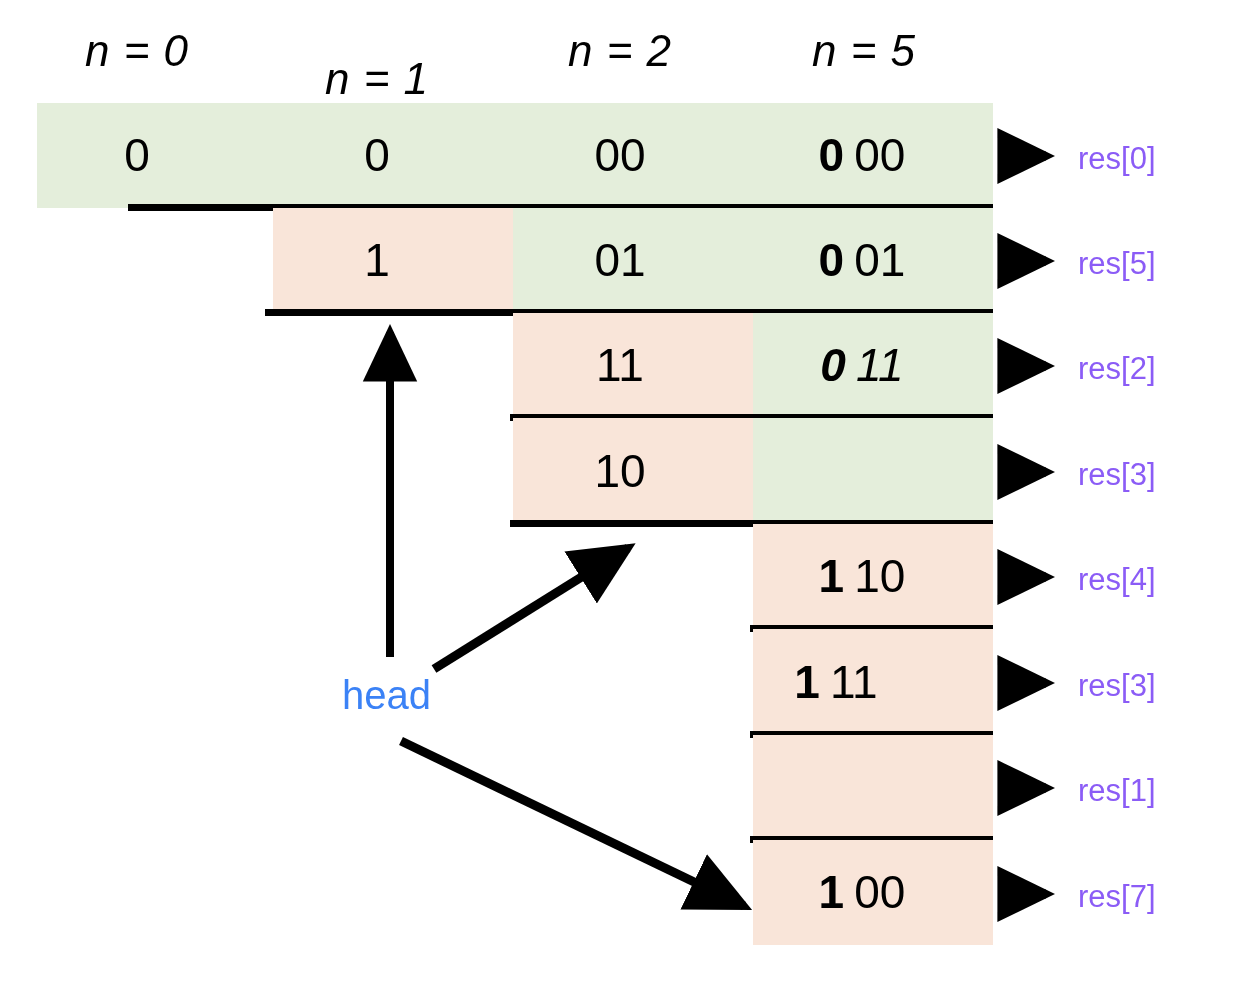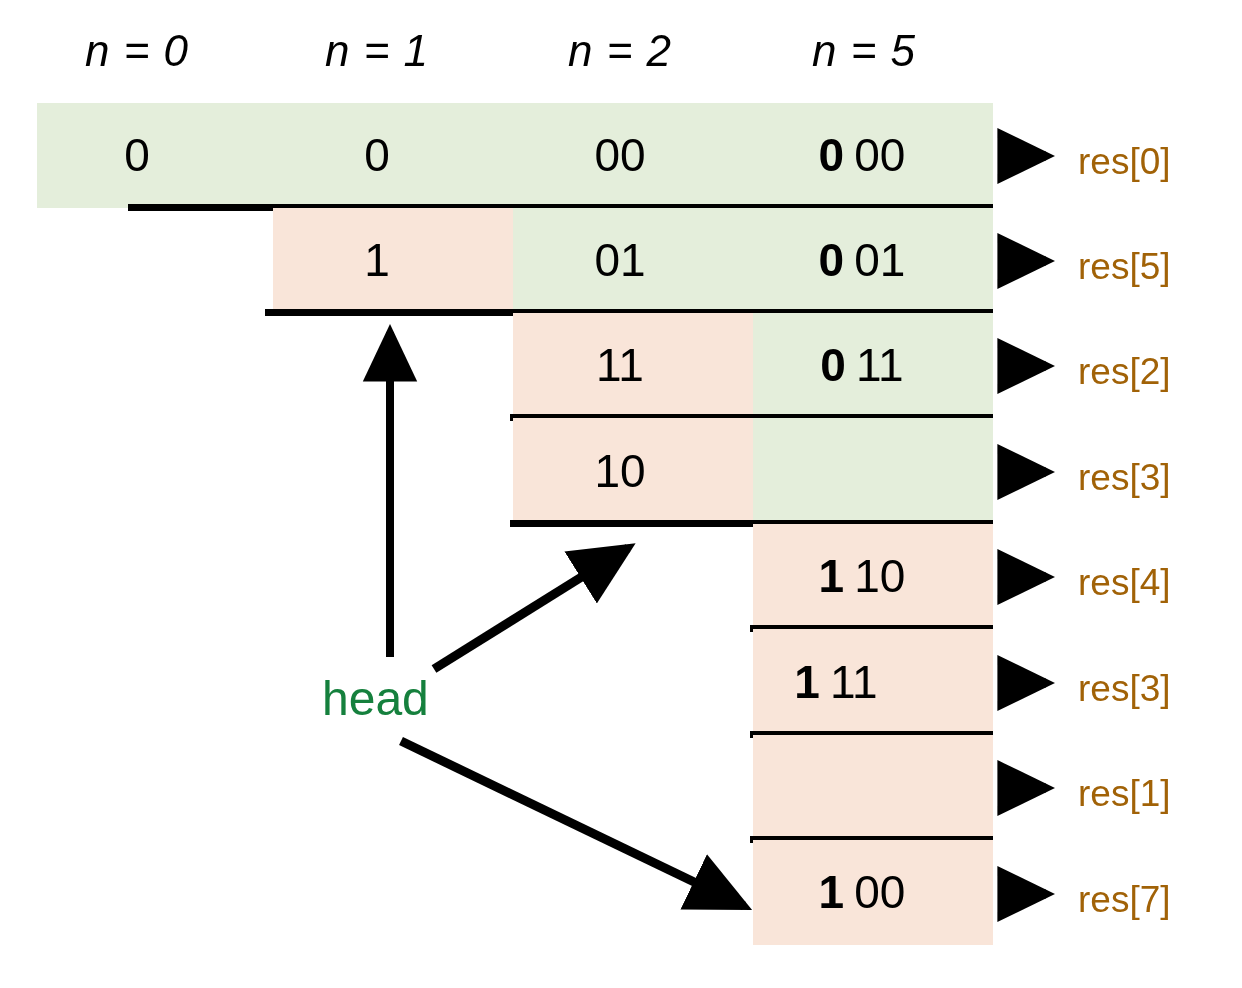--- a/index.html
+++ b/index.html
@@ -62,54 +62,55 @@
   
   .rule {
     position: absolute;
     background: #000000;
     height: 7px;
   }
 
   
   .res-label {
     position: absolute;
-    font-size: 37px;
+    font-size: 31px;
     line-height: 1;
-    color: #a16207;
+    color: #8b5cf6;
     white-space: nowrap;
     font-family: "Liberation Sans", sans-serif;
   }
 
   
   .head-label {
     position: absolute;
-    font-size: 48px;
+    font-size: 40px;
     line-height: 1;
-    color: #15803d;
-    white-space: nowrap;
-    font-family: "Liberation Sans", sans-serif;
+    color: #3b82f6;
+    white-space: nowrap;
+    font-family: "Liberation Sans", sans-serif;
+    margin-left: 20px;
   }
 
   
   #arrows {
     position: absolute;
     left: 0;
     top: 0;
     width: 1242px;
     height: 988px;
     pointer-events: none;
   }
 </style>
 </head>
 <body>
 
 <div id="stage">
 
   <div class="col-header" style="left:37px; width:200px;">n = 0</div>
-  <div class="col-header" style="left:277px; width:200px;">n = 1</div>
+  <div class="col-header" style="left:277px; width:200px;margin-top:28px;">n = 1</div>
   <div class="col-header" style="left:520px; width:200px;">n = 2</div>
   <div class="col-header" style="left:764px; width:200px;">n = 5</div>
 
   <div class="cell cell-green" style="left:37px; top:103px; width:956px; height:105px;"></div>
 
   <div class="cell-text" style="left:37px; top:132px; width:200px;">
     <span class="rest">0</span>
   </div>
   <div class="cell-text" style="left:277px; top:132px; width:200px;">
     <span class="rest">0</span>
@@ -135,21 +136,21 @@
     <span class="lead">0</span><span class="rest">01</span>
   </div>
   <div class="rule" style="left:265px; top:309px; width:728px;"></div>
 
   <div class="cell cell-orange" style="left:513px; top:313px; width:240px; height:105px;"></div>
   <div class="cell cell-green" style="left:753px; top:313px; width:240px; height:105px;"></div>
 
   <div class="cell-text" style="left:520px; top:342px; width:200px;">
     <span class="rest">11</span>
   </div>
-  <div class="cell-text" style="left:762px; top:342px; width:200px;">
+  <div class="cell-text" style="left:762px; top:342px; width:200px;font-style:italic;">
     <span class="lead">0</span><span class="rest">11</span>
   </div>
   <div class="rule" style="left:510px; top:414px; width:483px;"></div>
 
   <div class="cell cell-orange" style="left:513px; top:418px; width:240px; height:106px;"></div>
   <div class="cell cell-green" style="left:753px; top:418px; width:240px; height:106px;"></div>
 
   <div class="cell-text" style="left:520px; top:448px; width:200px;">
     <span class="rest">10</span>
   </div>

